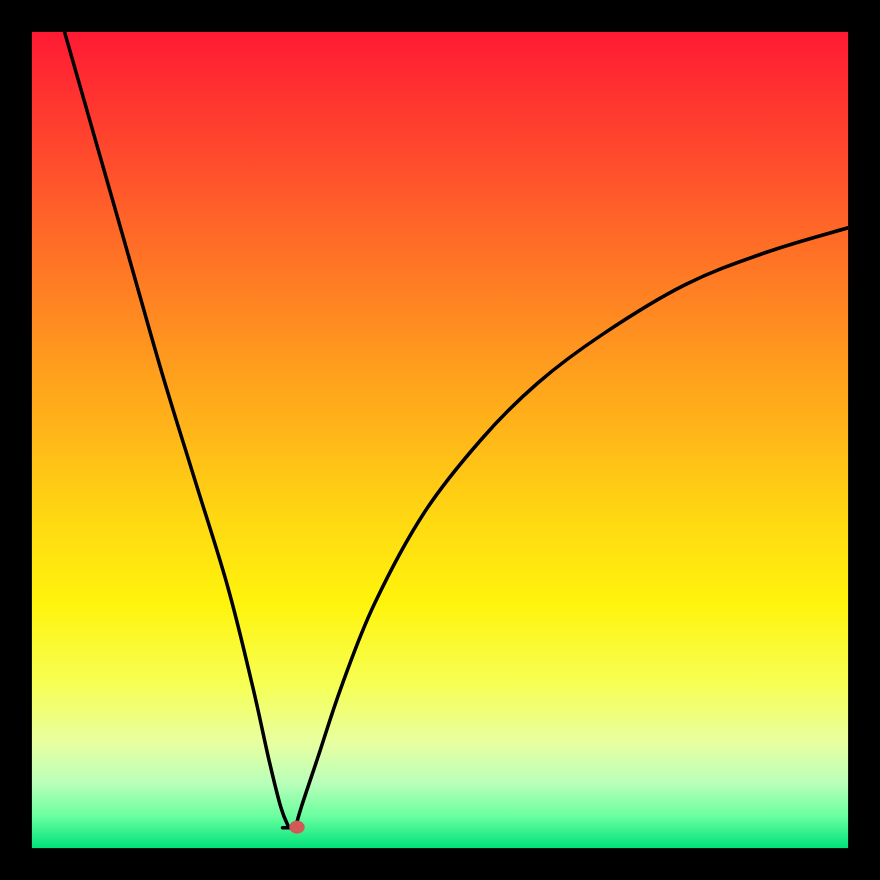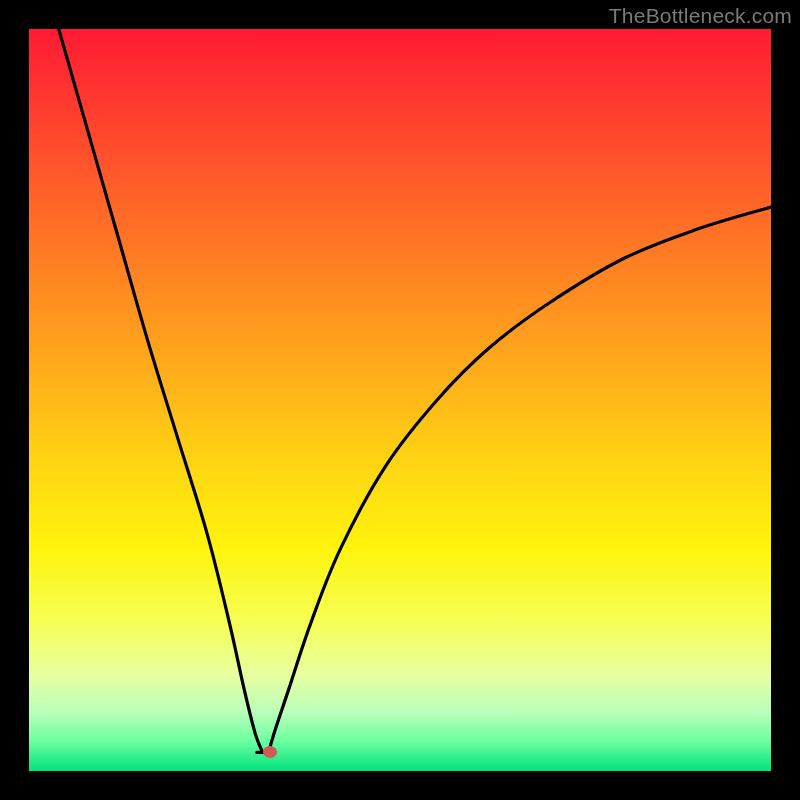--- a/index.html
+++ b/index.html
@@ -68,14 +68,13 @@
 </head>
 <body>
 
 <div class="frame">
   <div class="plot">
     <svg class="curve" viewBox="0 0 742 742" preserveAspectRatio="none">
       <path id="curve-path" fill="none" stroke="#000" stroke-width="3.2" stroke-linejoin="round" stroke-linecap="round" d="M 29.68 0 C 35.0224 18.6984, 48.675200000000004 66.4832, 59.36 103.88 C 70.0448 141.27679999999998, 78.3552 170.36319999999998, 89.03999999999999 207.76 C 99.72479999999999 245.1568, 108.0352 275.57880000000006, 118.72 311.64000000000004 C 129.4048 347.70120000000003, 137.7152 373.3744, 148.4 408.09999999999997 C 159.0848 442.82559999999995, 168.7308 471.17, 178.07999999999998 504.56 C 187.42919999999998 537.95, 193.662 565.5524, 200.34 593.6 C 207.018 621.6476, 210.50539999999998 640.346, 215.17999999999998 660.38 C 219.85459999999998 680.414, 222.971 693.5473999999999, 226.31 704.9 C 229.649 716.2526, 232.3944 720.111, 233.73 723.45 L 227.79399999999998 723.45 L 239.66599999999997 723.45 C 240.60091999999997 720.111, 241.25388 716.2526, 244.86 704.9 C 248.46612000000002 693.5473999999999, 253.022 680.414, 259.7 660.38 C 266.378 640.346, 272.6108 618.9764, 281.96 593.6 C 291.3092 568.2236, 298.284 547.4476, 311.64 519.4 C 324.996 491.3524, 338.7972 464.492, 356.15999999999997 437.78000000000003 C 373.52279999999996 411.06800000000004, 389.40160000000003 392.3696, 408.1 371 C 426.7984 349.6304, 440.00600000000003 336.42280000000005, 460.04 319.06000000000006 C 480.074 301.69720000000007, 495.3592 290.5672, 519.4 274.54 C 543.4408 258.5128, 566.888 243.37600000000003, 593.6 230.02000000000004 C 620.312 216.66400000000004, 641.0880000000001 209.68920000000003, 667.8000000000001 200.34000000000003 C 694.5120000000001 190.99080000000004, 728.644 182.08680000000004, 742 178.08000000000004"></path>
     </svg>
     <div id="marker" class="marker" style="left: 241.15px; top: 723.45px;"></div>
   </div>
-  <div class="watermark">TheBottleneck.com</div>
 </div>
 
 </body></html>

